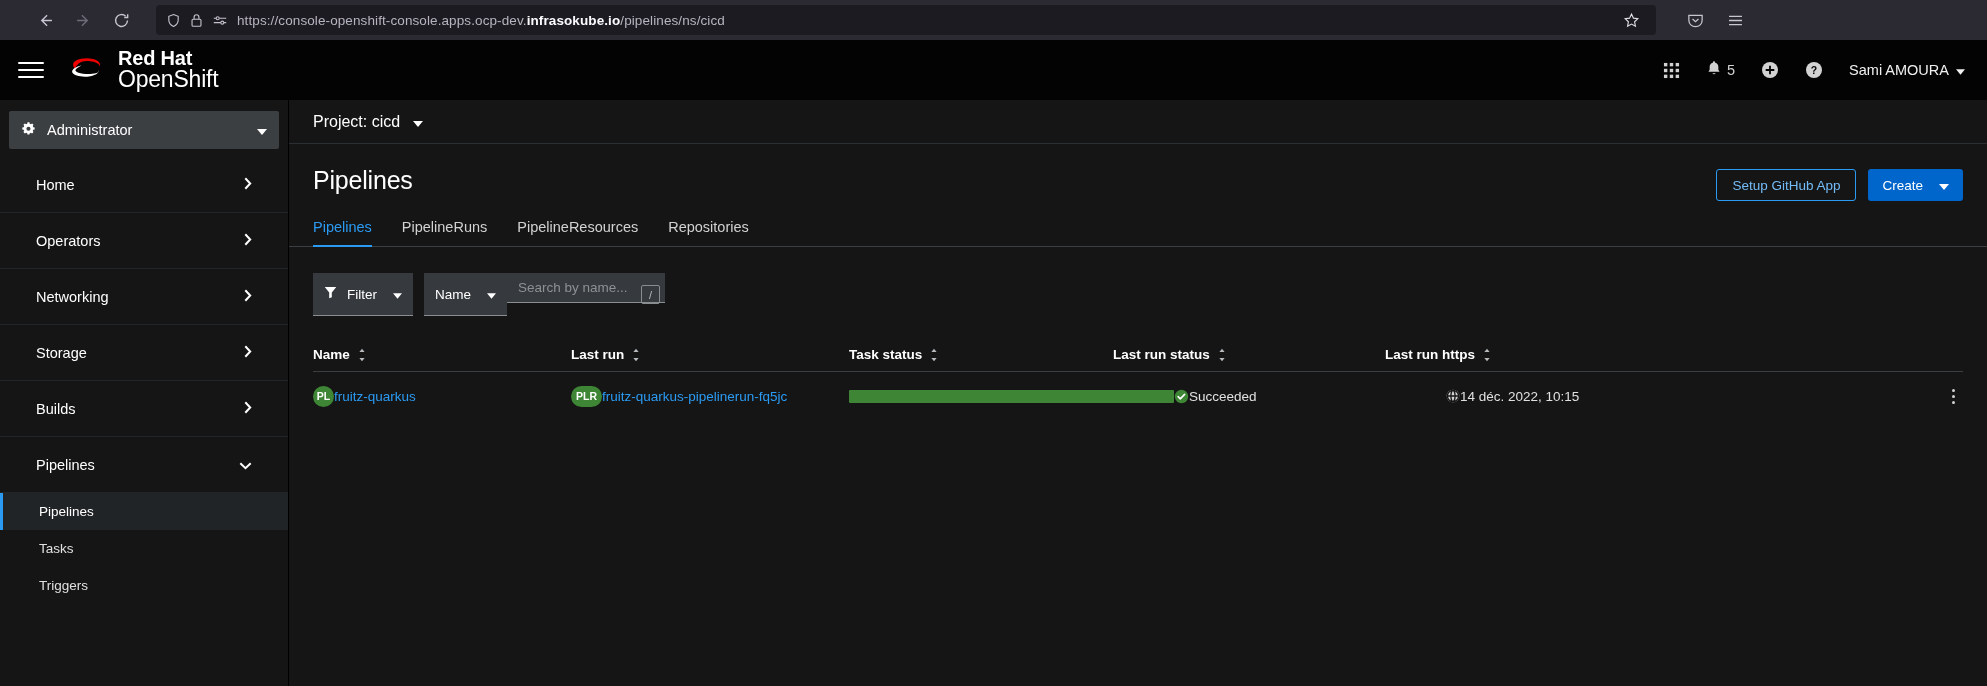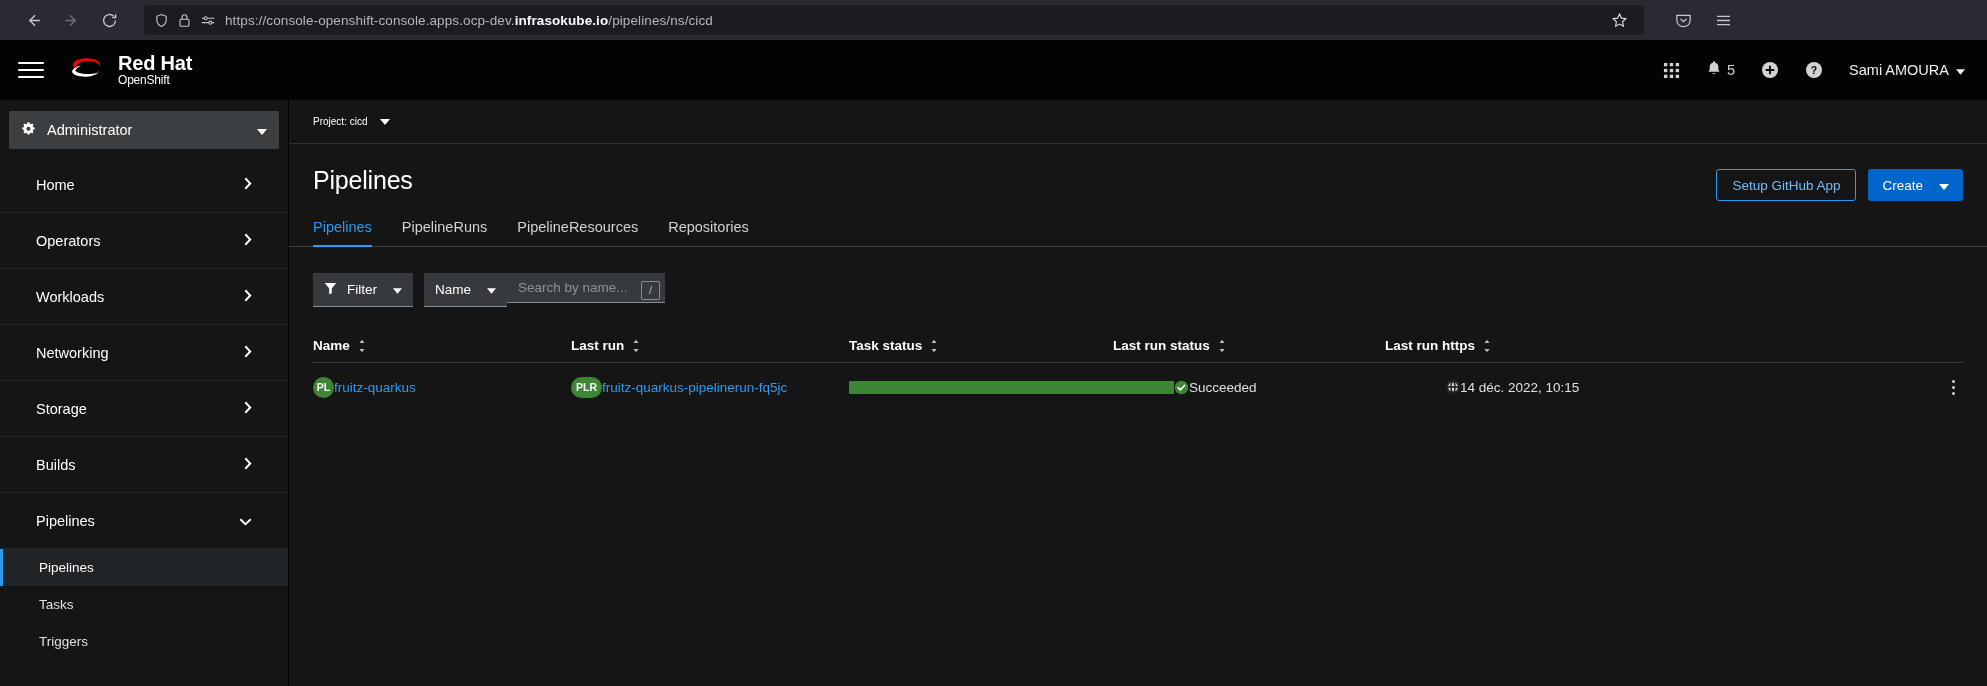--- a/index.html
+++ b/index.html
@@ -6,21 +6,21 @@
   html, body {
     width: 1987px; height: 686px; overflow: hidden;
     background: #151515;
     font-family: "Liberation Sans", sans-serif;
     -webkit-font-smoothing: antialiased;
   }
 
   
   .browser-bar {
     height: 40px; background: #2b2a33; display: flex; align-items: center;
-    padding: 0 16px; gap: 4px;
+    padding: 0 28px; gap: 4px;
   }
   .nav-btn {
     width: 34px; height: 32px; display: flex; align-items: center; justify-content: center;
     border-radius: 4px; color: #c8c6d0;
   }
   .nav-btn.disabled { color: #6f6d78; }
   .urlbar {
     flex: 1; height: 30px; background: #1c1b22; border-radius: 4px;
     display: flex; align-items: center; padding: 0 10px; gap: 9px;
     margin-left: 14px; margin-right: 8px; max-width: 1500px;
@@ -35,21 +35,21 @@
   .masthead {
     height: 60px; background: #030303; display: flex; align-items: center;
     padding: 0 22px 0 14px; position: relative;
   }
   .hamburger { width: 34px; height: 34px; display: flex; flex-direction: column;
     justify-content: center; gap: 5px; padding: 0 4px; margin-right: 16px; }
   .hamburger span { display: block; height: 2px; background: #fff; border-radius: 1px; }
   .logo { display: flex; align-items: center; gap: 9px; }
   .logo-text { line-height: 1.04; }
   .logo-text .l1 { font-size: 20px; font-weight: bold; color: #fff; letter-spacing: -.2px; }
-  .logo-text .l2 { font-size: 12px; color: #fff; letter-spacing: -.2px; }
+  .logo-text .l2 { font-size: 23px; color: #fff; letter-spacing: -.2px; }
   .mast-right { margin-left: auto; display: flex; align-items: center; gap: 26px; }
   .mast-icon { color: #d2d2d2; display: flex; align-items: center; gap: 5px; font-size: 14.5px; }
   .user-menu { color: #f0f0f0; font-size: 14.5px; display: flex; align-items: center; gap: 7px; }
 
   
   .body-wrap { display: flex; height: calc(686px - 40px - 60px); }
 
   
   .sidebar { width: 289px; background: #151515; flex: 0 0 289px;
     border-right: 1px solid #000; position: relative; }
@@ -68,21 +68,21 @@
   .nav-sub {
     height: 37px; display: flex; align-items: center; padding-left: 39px;
     color: #e0e0e0; font-size: 13.5px;
   }
   .nav-sub.active { background: #212427; border-left: 3px solid #2b9af3; padding-left: 36px; color: #fff; }
 
   
   .main { flex: 1; background: #151515; display: flex; flex-direction: column; min-width: 0; }
   .project-bar {
     height: 44px; display: flex; align-items: center; padding: 0 24px;
-    border-bottom: 1px solid #2b2e33; color: #fff; font-size: 10px; gap: 13px;
+    border-bottom: 1px solid #2b2e33; color: #fff; font-size: 16px; gap: 13px;
   }
   .page-head { padding: 22px 24px 0 24px; display: flex; align-items: flex-start; }
   .page-title { font-size: 25px; color: #fff; font-weight: normal; letter-spacing: -.2px; }
   .head-actions { margin-left: auto; display: flex; align-items: center; gap: 12px; padding-top: 3px; }
   .btn-secondary {
     height: 32px; padding: 12px 15px; border: 1px solid #2b9af3; color: #73bcf7;
     background: transparent; border-radius: 3px; font-size: 13.5px;
     display: flex; align-items: center; font-family: inherit;
   }
   .btn-primary {
@@ -96,21 +96,21 @@
   .tab:first-child { padding-left: 0; }
   .tab.active { color: #2b9af3; }
   .tab.active::after {
     content: ""; position: absolute; left: 0; right: 15px; bottom: -1px;
     height: 2px; background: #2b9af3;
   }
   .tab.active:first-child::after { left: 0; right: 15px; }
 
   .toolbar { display: flex; align-items: center; padding: 26px 24px 0 24px; gap: 11px; }
   .ctrl {
-    height: 34px; background: #36393d; border-bottom: 1px solid #8a8d90;
+    height: 43px; background: #36393d; border-bottom: 1px solid #8a8d90;
     display: flex; align-items: center; padding: 0 11px; gap: 10px;
     color: #fff; font-size: 13.5px;
   }
   .ctrl .caret { color: #fff; }
   .search-group { display: flex; align-items: stretch; }
   .search-input {
     height: 30px; width: 158px; background: #36393d; border: none;
     border-bottom: 1px solid #8a8d90; color: #fff; font-size: 13.5px;
     padding: 0 11px; font-family: inherit; outline: none;
   }
@@ -302,26 +302,20 @@
               <path d="M1.3 1.3L6.2 6.5 1.3 11.7"></path>
             </svg></span>
       </div>
       <div class="nav-item">
         <span>Operators</span>
         <span class="chev"><svg width="8" height="13" viewBox="0 0 8 13" fill="none" stroke="currentColor" stroke-width="2">
               <path d="M1.3 1.3L6.2 6.5 1.3 11.7"></path>
             </svg></span>
       </div>
       <div class="nav-item">
-        <span>Workloads</span>
-        <span class="chev"><svg width="8" height="13" viewBox="0 0 8 13" fill="none" stroke="currentColor" stroke-width="2">
-              <path d="M1.3 1.3L6.2 6.5 1.3 11.7"></path>
-            </svg></span>
-      </div>
-      <div class="nav-item">
         <span>Networking</span>
         <span class="chev"><svg width="8" height="13" viewBox="0 0 8 13" fill="none" stroke="currentColor" stroke-width="2">
               <path d="M1.3 1.3L6.2 6.5 1.3 11.7"></path>
             </svg></span>
       </div>
       <div class="nav-item">
         <span>Storage</span>
         <span class="chev"><svg width="8" height="13" viewBox="0 0 8 13" fill="none" stroke="currentColor" stroke-width="2">
               <path d="M1.3 1.3L6.2 6.5 1.3 11.7"></path>
             </svg></span>

